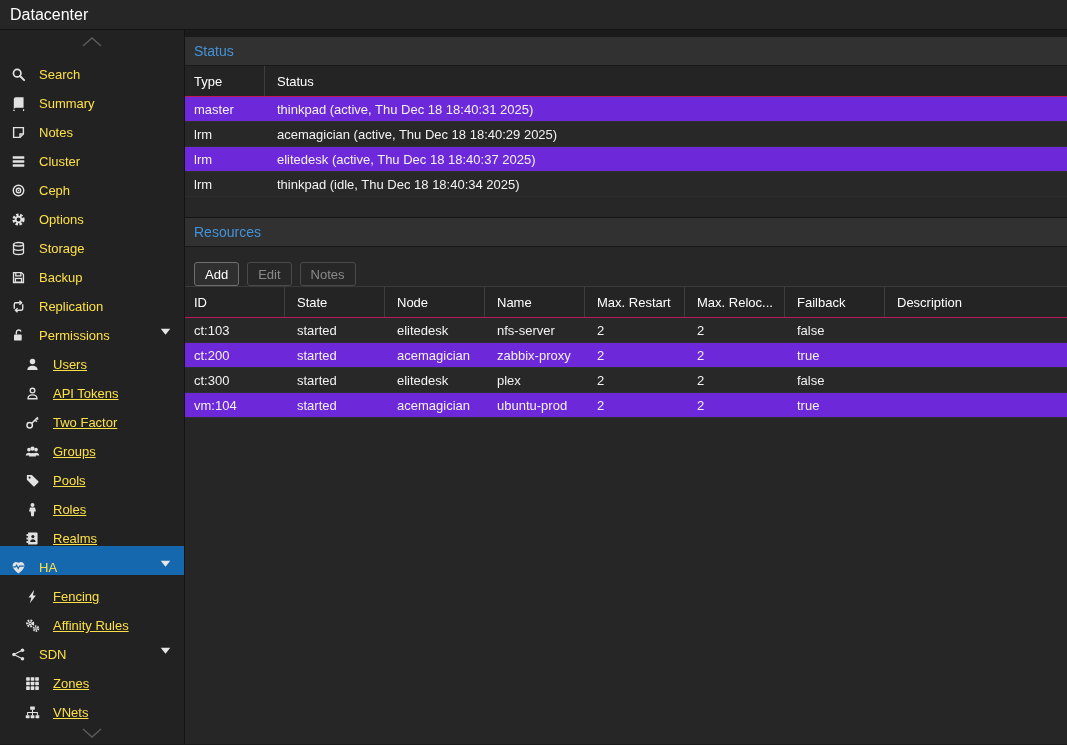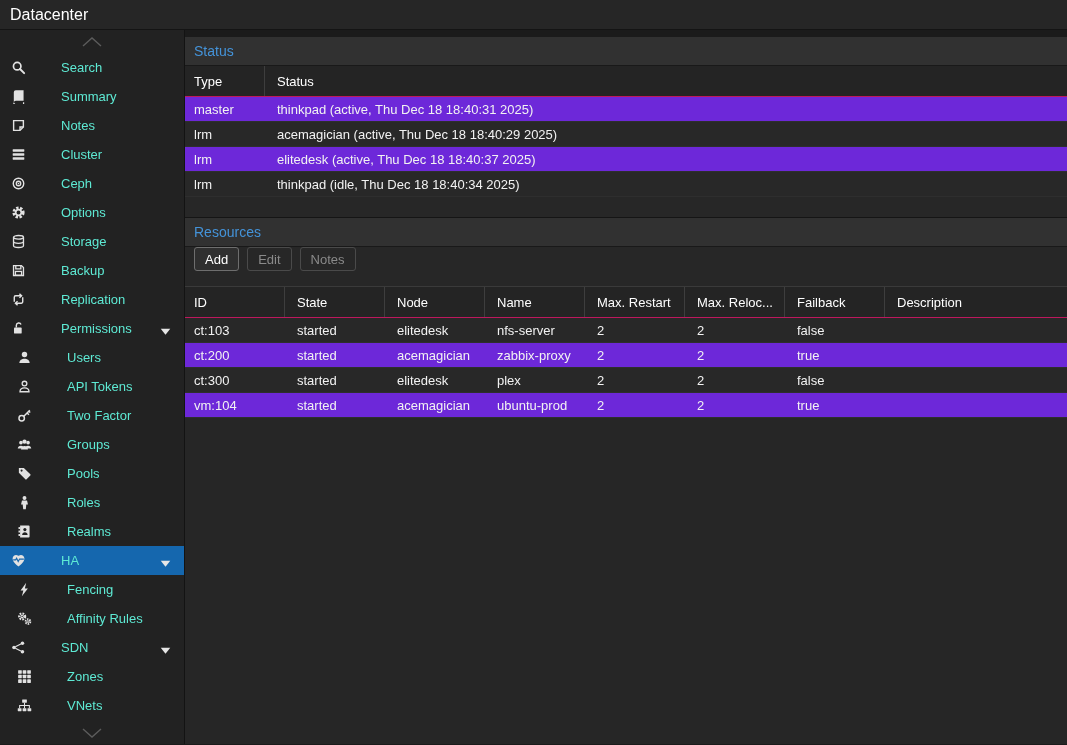--- a/index.html
+++ b/index.html
@@ -24,24 +24,24 @@
     border-right:1px solid #131313;
     display:flex; flex-direction:column; overflow:hidden;
   }
   .scroll-hint {
     height:23px; display:flex; align-items:center; justify-content:center;
     color:#5c5c5c; flex:none;
   }
   .scroll-hint svg { width:22px; height:12px; }
   .menu { flex:1; }
   .menu-item {
-    height:29px; display:flex; align-items:center;
-    padding-left:10px; position:relative; cursor:pointer; color:#5eead4;gap:22px;
-  }
-  .menu-item.indent { padding-left:16px; }
+    height:29px; display:flex; align-items:flex-end;
+    padding-left:10px; position:relative; cursor:pointer; color:#fde047;
+  }
+  .menu-item.indent { padding-left:24px;text-decoration:underline; }
   .menu-item.selected { background:var(--selection); }
   .menu-item .icon {
     width:17px; height:16px; margin-right:12px; flex:none;
     display:flex; align-items:center; justify-content:center; color:#e2e2e2;
   }
   .menu-item .icon svg { width:15px; height:15px; }
   .menu-item .label { white-space:nowrap; }
   .menu-item .caret { position:absolute; right:13px; top:10px; color:#e6e6e6; }
   .menu-item .caret svg { width:11px; height:9px; }
   .icon .pulse { stroke:#222222; }
@@ -75,21 +75,21 @@
   .td { padding-left:12px; overflow:hidden; white-space:nowrap; }
   .td:first-child { padding-left:9px; }
   .w80 { width:80px; min-width:80px; }
   .w100 { width:100px; min-width:100px; }
   .flex1 { flex:1; }
   .grid-tail {
     height:21px; background:#272727; border-bottom:1px solid #151515; flex:none;
   }
   .toolbar {
     height:40px; background:#272727; border-bottom:1px solid #3a3a3a;
-    display:flex; align-items:flex-start; padding-left:9px; gap:8px; flex:none;
+    display:flex; align-items:flex-end; padding-left:9px; gap:8px; flex:none;
   }
   .btn {
     height:24px; padding:0 10px; background:#2f2f2f;
     border:1px solid #6e6e6e; border-radius:3px;
     color:#ffffff; font-size:13px; font-family:"Liberation Sans",sans-serif;
     display:inline-flex; align-items:center; cursor:pointer;
   }
   .btn.disabled { color:#8a8a8a; border-color:#4a4a4a; background:transparent; cursor:default; }
   .grid-filler { flex:1; background:#262626; }
 </style>

